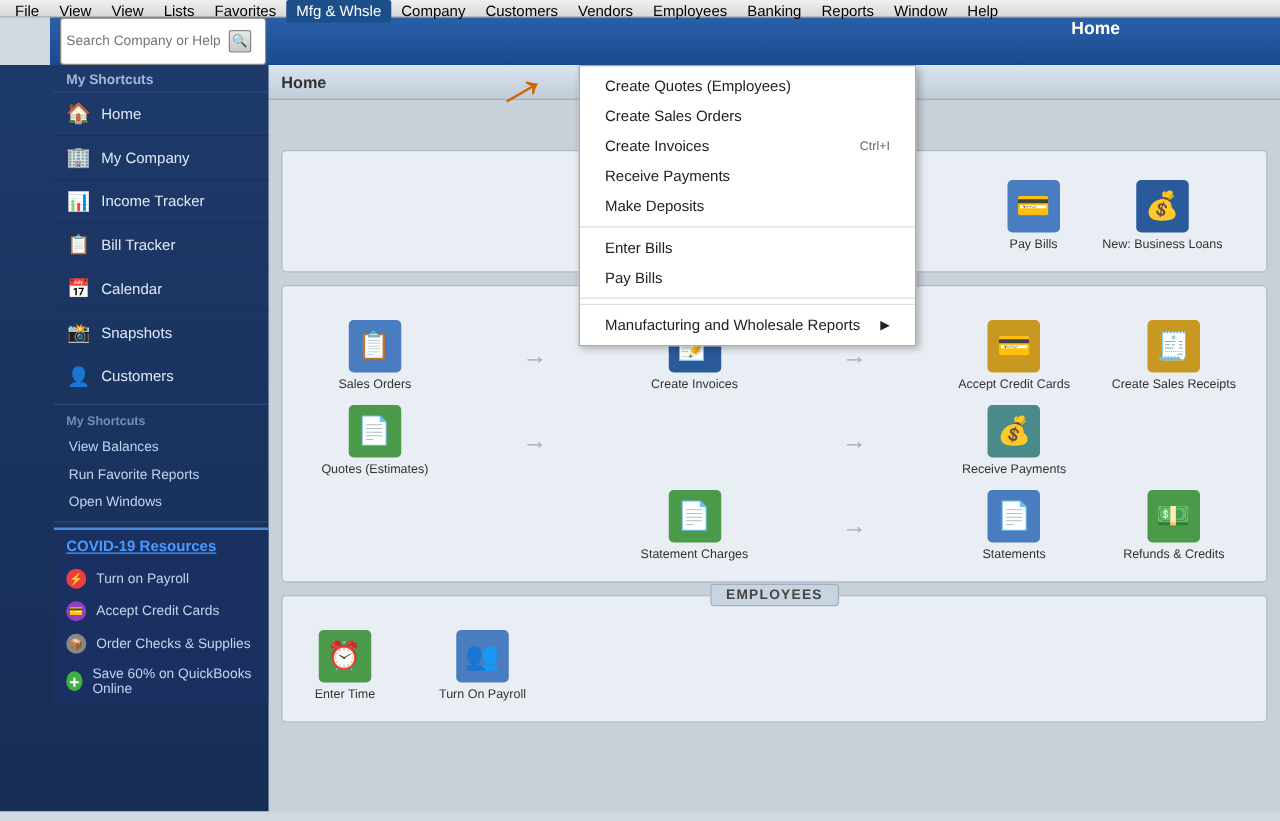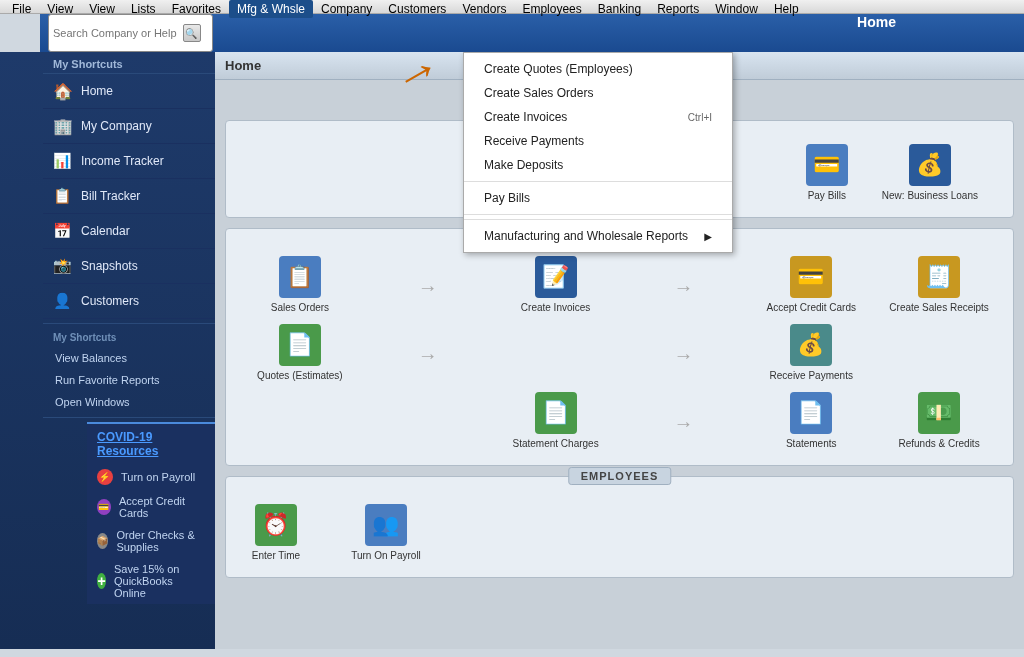--- a/index.html
+++ b/index.html
@@ -116,21 +116,20 @@
     .sidebar-sub-item {
       padding: 5px 12px;
       cursor: pointer;
       color: #c0d4f0;
       font-size: 11px;
     }
 
     .covid-section {
       background: #1a3060;
       border-top: 2px solid #4a8adc;
-      margin-left: 44px;
     }
     .covid-title {
       color: #4a9aff;
       font-weight: bold;
       font-size: 12px;
       padding: 6px 10px;
       text-decoration: underline;
       cursor: pointer;
     }
     .covid-item {
@@ -375,21 +374,21 @@
       <div class="covid-item">
         <div class="covid-icon" style="background: #9040c0; color: white;">💳</div>
         <span>Accept Credit Cards</span>
       </div>
       <div class="covid-item">
         <div class="covid-icon" style="background: #888; color: white;">📦</div>
         <span>Order Checks &amp; Supplies</span>
       </div>
       <div class="covid-item">
         <div class="covid-icon" style="background: #40b040; color: white; font-size: 14px; font-weight: bold;">+</div>
-        <span>Save 15% on QuickBooks Online</span>
+        <span>Save 60% on QuickBooks Online</span>
       </div>
     </div>
   </div>
 
   <div id="content">
 
     <div class="home-header">
       <span>Home</span>
     </div>
 
@@ -493,20 +492,23 @@
           <span class="shortcut">Ctrl+I</span>
         </div>
         <div class="dropdown-item">
           <span>Receive Payments</span>
         </div>
         <div class="dropdown-item">
           <span>Make Deposits</span>
         </div>
         <div class="dropdown-separator"></div>
         <div class="dropdown-item">
+          <span>Enter Bills</span>
+        </div>
+        <div class="dropdown-item">
           <span>Pay Bills</span>
         </div>
         <div class="dropdown-separator"></div>
         <div class="dropdown-separator"></div>
         <div class="dropdown-item">
           <span>Manufacturing and Wholesale Reports</span>
           <span class="arrow">▶</span>
         </div>
       </div>
     </div>

